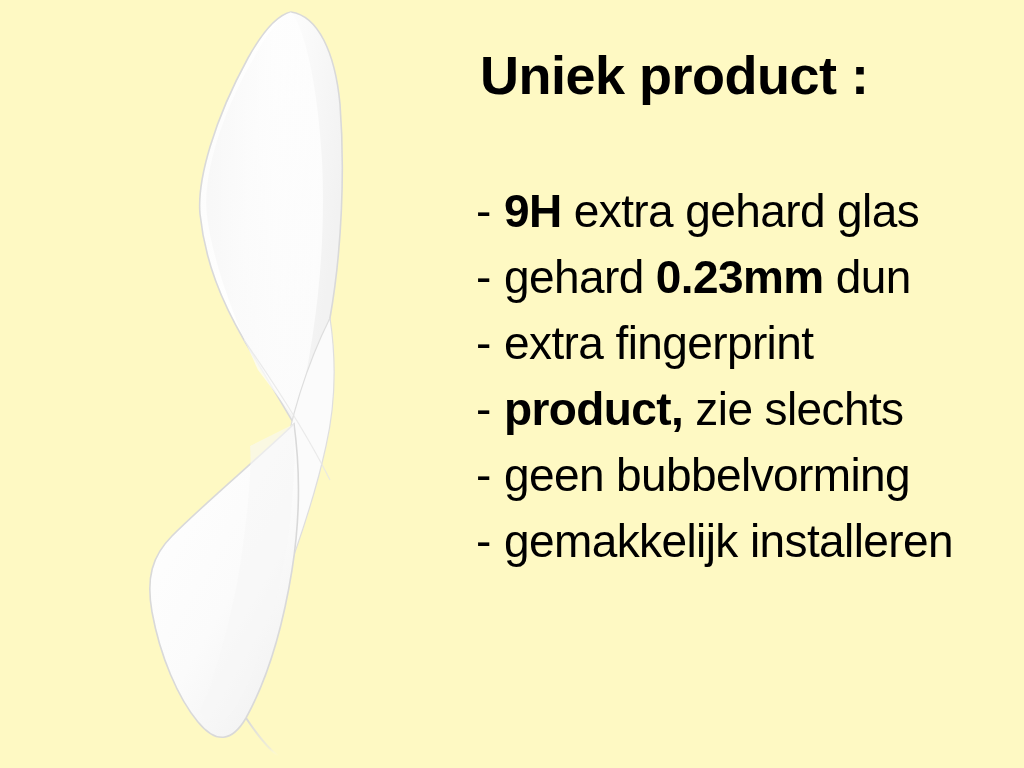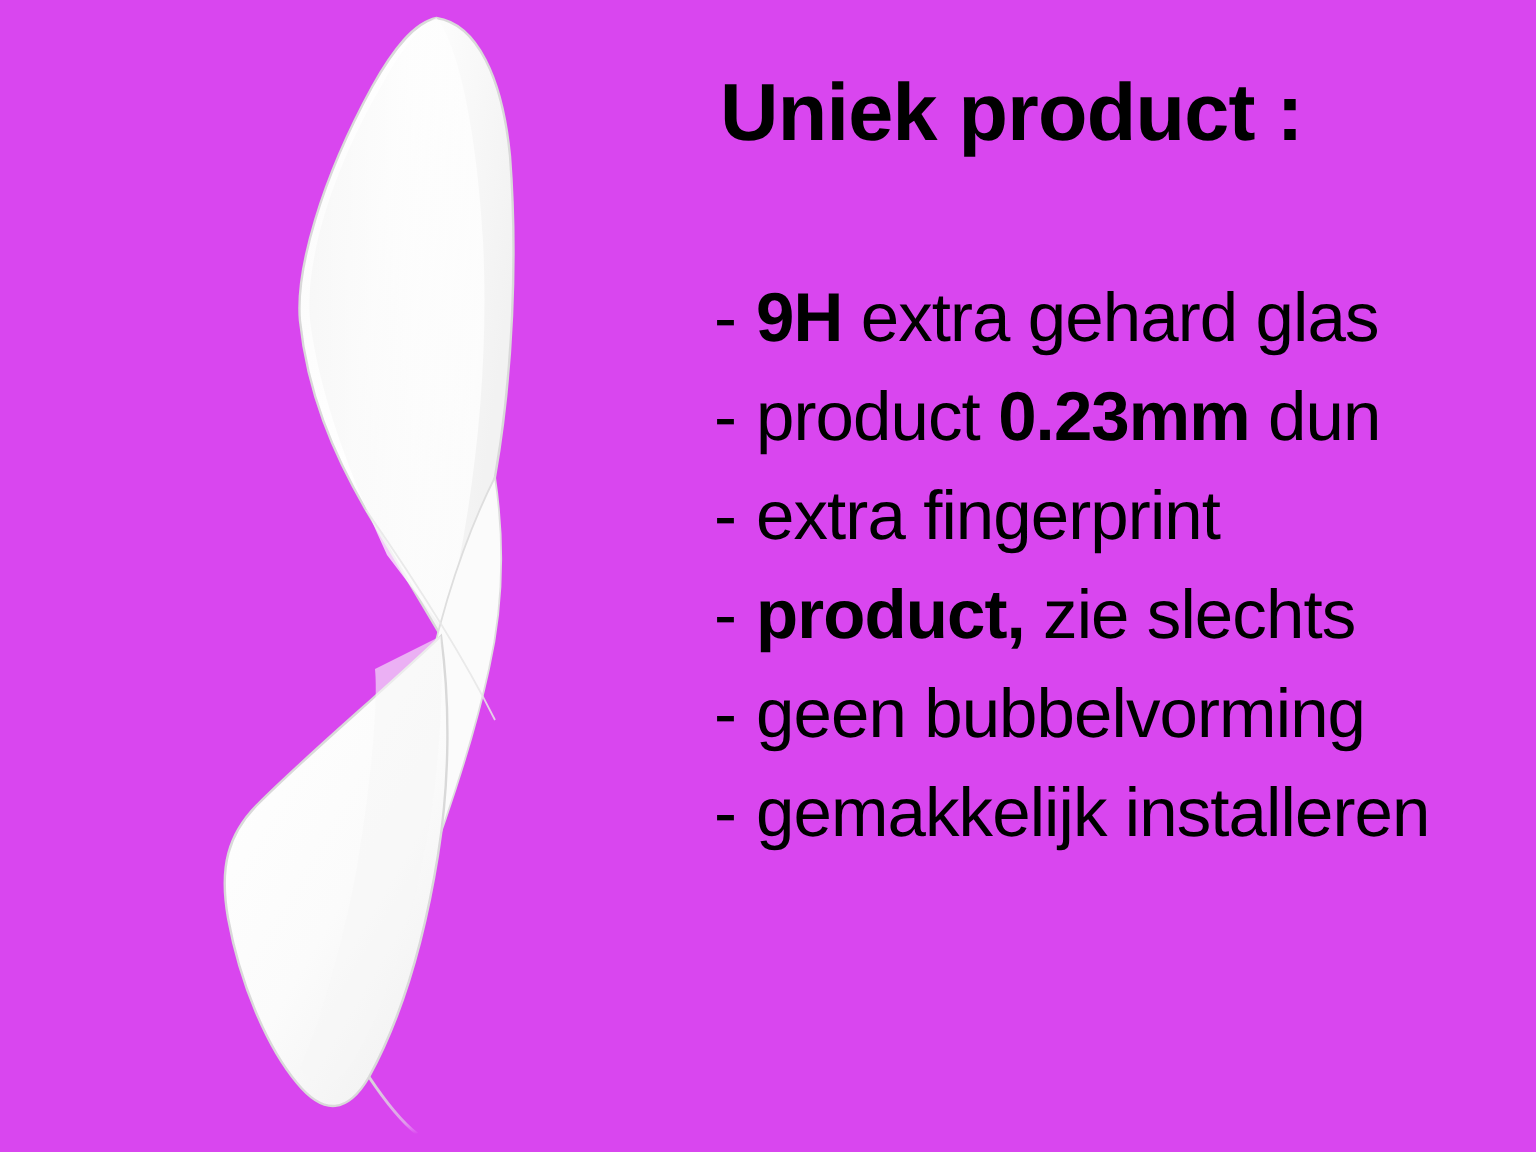--- a/index.html
+++ b/index.html
@@ -81,21 +81,21 @@
     font-weight: bold;
   }
   .normal {
     font-weight: normal;
     margin-top: 33px;
   }
 </style>
 </head>
 <body>
 
-<div id="canvas" style="background: #d946ef;">
+<div id="canvas" style="background: #fef9c3;">
 
   <div id="product-figure">
     <svg viewBox="0 0 460 768" xmlns="http://www.w3.org/2000/svg" aria-hidden="true">
       <defs>
         <linearGradient id="gradUpper" x1="0" y1="0" x2="1" y2="0.4">
           <stop offset="0%" stop-color="#fbfbfb"></stop>
           <stop offset="45%" stop-color="#ffffff"></stop>
           <stop offset="100%" stop-color="#f2f2f2"></stop>
         </linearGradient>
         <linearGradient id="gradLower" x1="0.1" y1="0" x2="0.9" y2="1">
@@ -157,21 +157,21 @@
 
       <path d="M 244 340 C 276 386, 306 432, 330 480" fill="none" stroke="#e6e6e6" stroke-width="1.2" opacity="0.85"></path>
     </svg>
   </div>
 
   <div id="text-column">
     <div id="product-heading">Uniek product :</div>
 
     <ul id="feature-list">
         <li><span class="dash">-</span><span class="strong">9H</span><span class="normal"> extra gehard glas</span></li>
-        <li><span class="dash">-</span><span class="normal">product </span><span class="strong">0.23mm</span><span class="normal"> dun</span></li>
+        <li><span class="dash">-</span><span class="normal">gehard </span><span class="strong">0.23mm</span><span class="normal"> dun</span></li>
         <li><span class="dash">-</span><span class="normal">extra fingerprint</span></li>
         <li><span class="dash">-</span><span class="strong">product,</span><span class="normal"> zie slechts</span></li>
         <li><span class="dash">-</span><span class="normal">geen bubbelvorming</span></li>
         <li><span class="dash">-</span><span class="normal">gemakkelijk installeren</span></li>
       </ul>
   </div>
 
 </div>
 
 </body></html>

